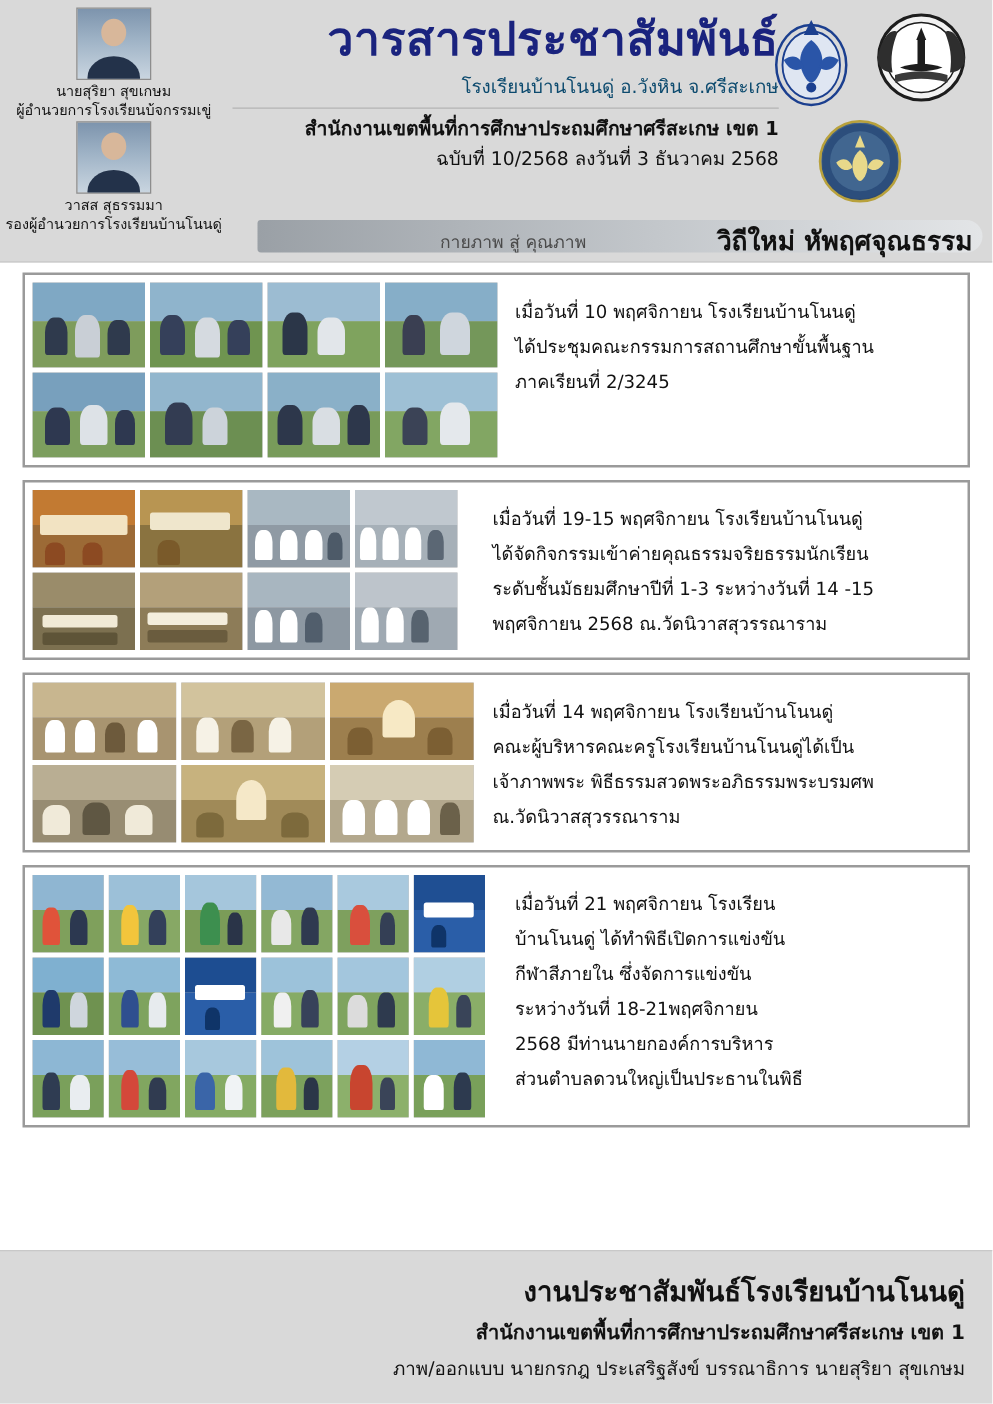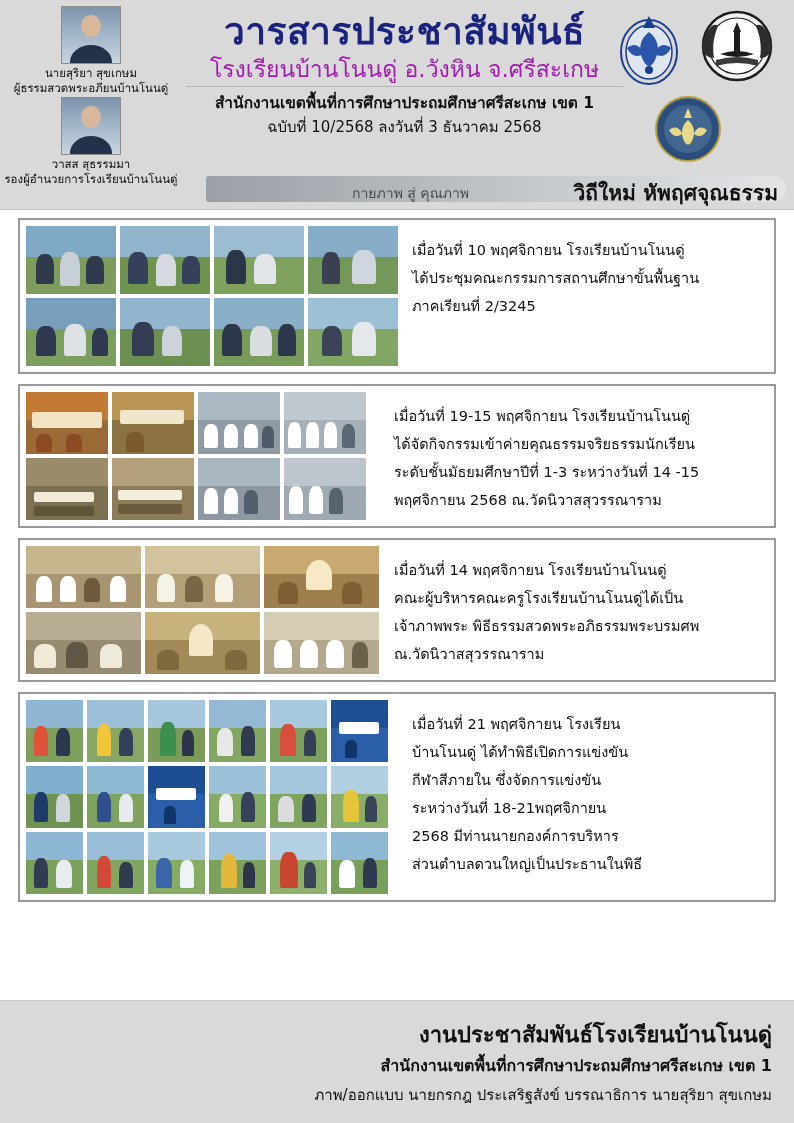--- a/index.html
+++ b/index.html
@@ -72,35 +72,35 @@
   .dir-role {
     font-size: 11.5px;
     line-height: 14px;
     color: #111;
     white-space: nowrap;
   }
 
   .header-center {
     position: absolute;
     left: 186px; right: 171px; top: 8px;
-    text-align: center;
+    text-align: right;
   }
   .masthead {
     font-family: "DejaVu Serif", "Liberation Serif", serif;
     font-size: 37px;
     font-weight: bold;
     color: #1a237e;
     letter-spacing: 0.5px;
     line-height: 46px;
     margin-bottom: 2px;
   }
   .subtitle1 {
-    font-size: 23px;
+    font-size: 15px;
     line-height: 26px;
-    color: #a21caf;
+    color: #0c4a6e;
   }
   .subtitle2 {
     font-size: 15.5px;
     font-weight: bold;
     line-height: 24px;
     color: #111;
     margin-top: 4px;
     border-top: 1px solid #b4b4b4;
     padding-top: 4px;
   }
@@ -266,21 +266,21 @@
 <body>
 
 <div class="page">
 
   <div class="header">
 
     <div class="dir-col">
       <div class="dir-block">
         <div class="dir-photo"></div>
         <div class="dir-name">นายสุริยา  สุขเกษม</div>
-        <div class="dir-role">ผู้ธรรมสวดพระอภียนบ้านโนนดู่</div>
+        <div class="dir-role">ผู้อำนวยการโรงเรียนบ้จกรรมเขู่</div>
       </div>
       <div class="dir-block">
         <div class="dir-photo"></div>
         <div class="dir-name">วาสส  สุธรรมมา</div>
         <div class="dir-role">รองผู้อำนวยการโรงเรียนบ้านโนนดู่</div>
       </div>
     </div>
 
     <div class="header-center">
       <div class="masthead">วารสารประชาสัมพันธ์</div>

